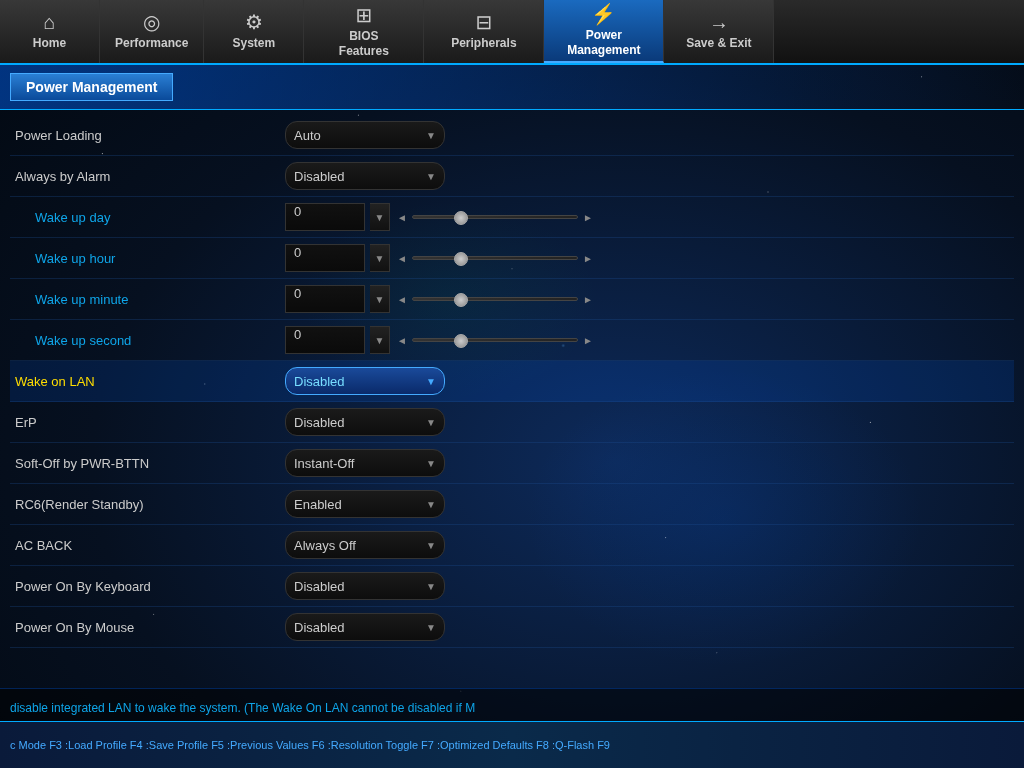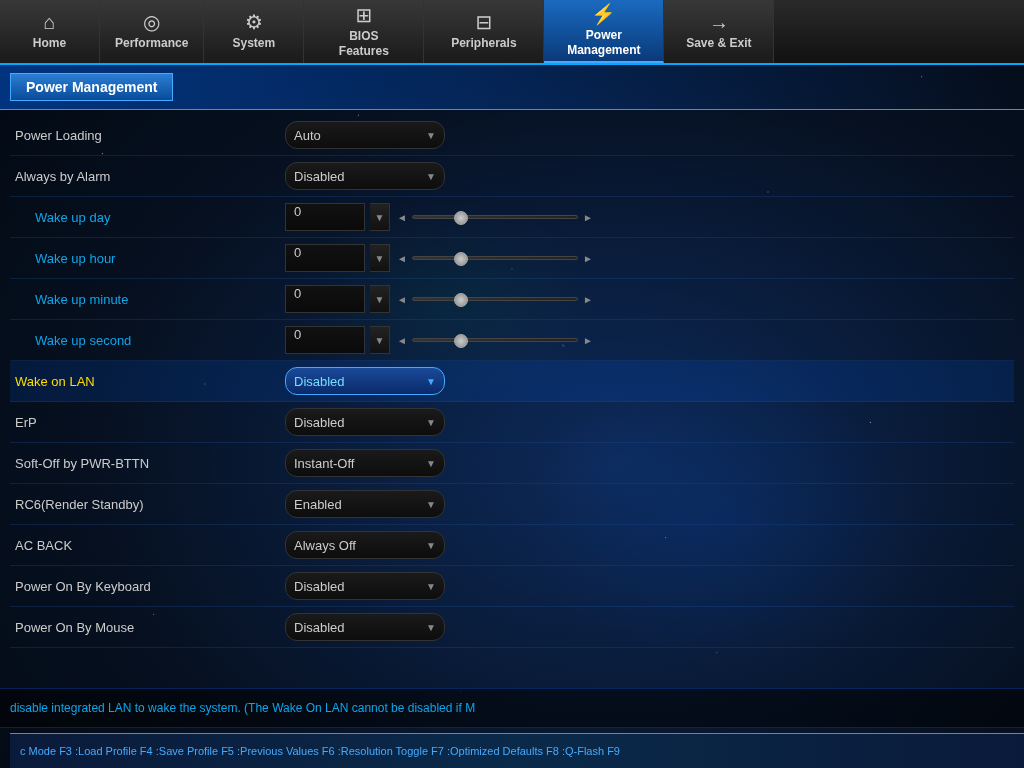--- a/index.html
+++ b/index.html
@@ -263,25 +263,24 @@
       position: absolute;
       bottom: 0;
       left: 0;
       right: 0;
       z-index: 10;
       background: linear-gradient(to right, #0a1a3a, #0a2a4a, #0a1a3a);
       border-top: 1px solid #0af;
       padding: 5px 10px;
       color: #4af;
       font-size: 11px;
-      height: 35px;
+      height: 47px;
       display: flex;
       align-items: center;
       overflow: hidden;
-      margin-left: 10px;
     }
 
     
     .main-content::-webkit-scrollbar {
       width: 6px;
     }
     .main-content::-webkit-scrollbar-track {
       background: #111;
     }
     .main-content::-webkit-scrollbar-thumb {

